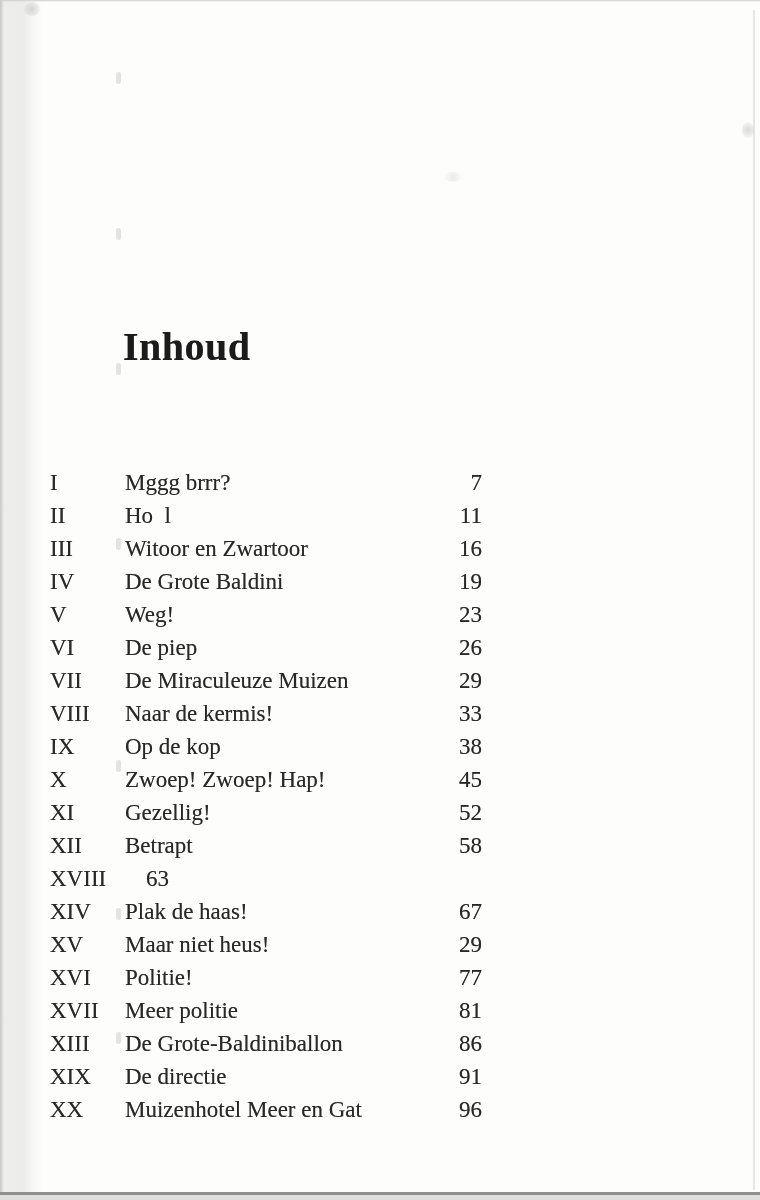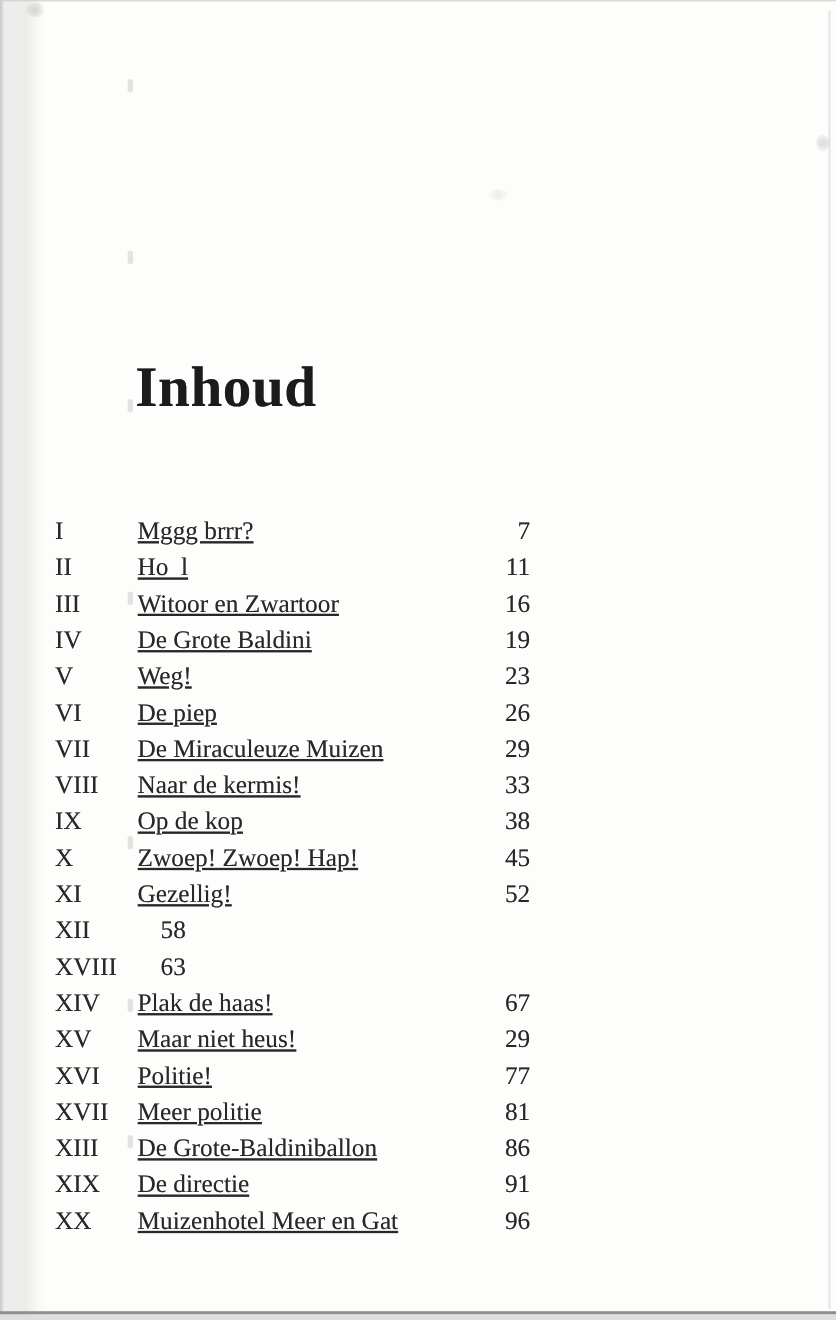--- a/index.html
+++ b/index.html
@@ -44,38 +44,38 @@
   .smudge.s2 { left: 742px; top: 122px; width: 12px; height: 16px; }
   .smudge.s3 { left: 444px; top: 172px; width: 18px; height: 10px; opacity: .5; }
   .margin-mark {
     position: absolute; left: 116px; width: 5px; height: 12px;
     background: #e3e3e1; border-radius: 2px;
   }
   
   .page-title {
     position: absolute; left: 123px; top: 323px;
     margin: 0;
-    font-size: 52px; font-weight: bold;
+    font-size: 40px; font-weight: bold;
     letter-spacing: 0.5px;
     color: #1b1b1b;
     text-shadow: 0 0 0.6px rgba(30,30,30,0.55);
   }
   .toc {
     position: absolute; left: 50px; top: 466px; width: 432px;
     font-size: 23px;
     color: #282828;
     text-shadow: 0 0 0.5px rgba(40,40,40,0.5);
   }
   .toc-row {
     display: flex;
     height: 33px; line-height: 33px;
     align-items: baseline;
   }
   .toc-num   { width: 75px; flex: 0 0 75px; }
-  .toc-title { flex: 1 1 auto; white-space: pre; overflow: hidden; text-decoration: underline; }
+  .toc-title { flex: 1 1 auto; white-space: pre; overflow: hidden; }
   .toc-pg    { flex: 0 0 auto; min-width: 44px; text-align: right; }
 </style>
 </head>
 <body>
 
 <div class="scan">
 
   <div class="band-left"></div>
   <div class="edge-top"></div>
   <div class="edge-right"></div>
@@ -156,20 +156,21 @@
   </div>
 
   <div class="toc-row">
     <span class="toc-num">XI</span>
     <span class="toc-title">Gezellig!</span>
     <span class="toc-pg">52</span>
   </div>
 
   <div class="toc-row">
     <span class="toc-num">XII</span>
+    <span class="toc-title">Betrapt</span>
     <span class="toc-pg">58</span>
   </div>
 
   <div class="toc-row">
     <span class="toc-num">XVIII</span>
     <span class="toc-pg">63</span>
   </div>
 
   <div class="toc-row">
     <span class="toc-num">XIV</span>

